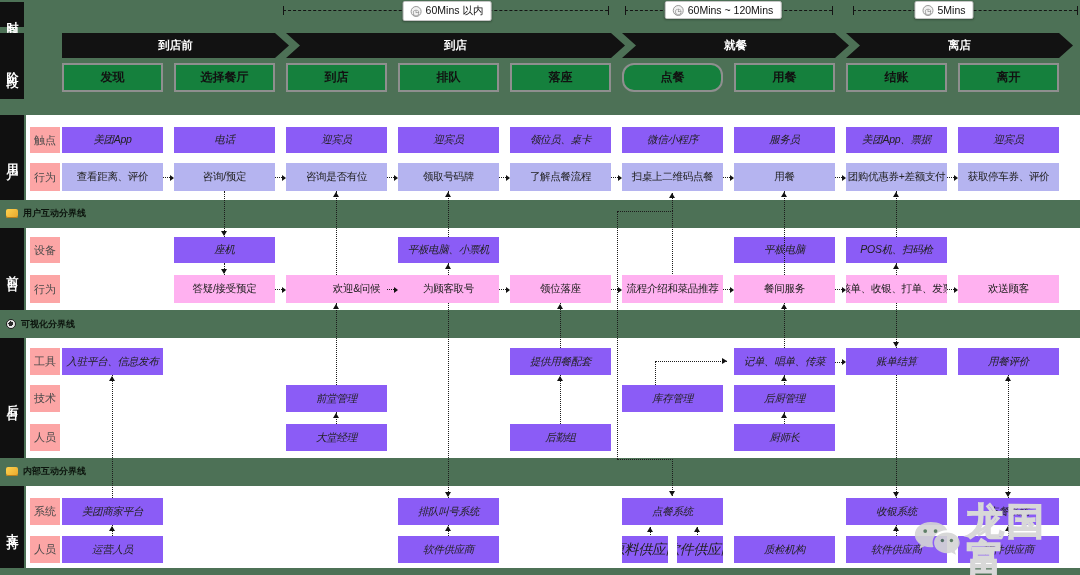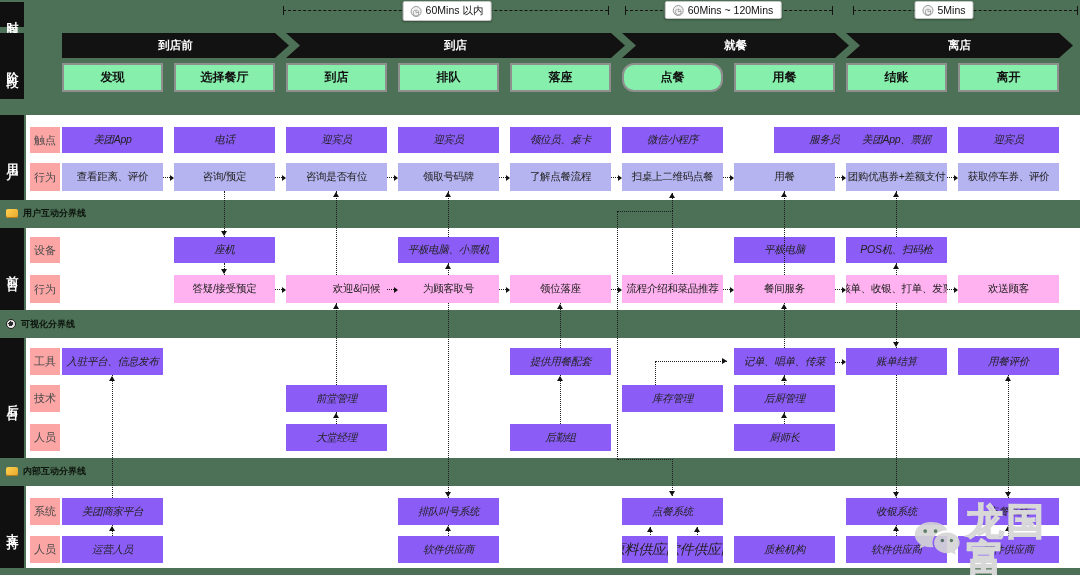--- a/index.html
+++ b/index.html
@@ -27,21 +27,21 @@
   .cell.purple{background:#b5b4f0;}
   .cell.pink{background:#ffb1f0;}
   .cell.half{font-size:14px;}
   .stagearrow{
     position:absolute;top:33px;height:25px;background:#121212;color:#fff;
     font-weight:bold;font-size:11.5px;display:flex;align-items:center;justify-content:center;
   }
   .stagearrow.notch{clip-path:polygon(0 0,calc(100% - 14px) 0,100% 50%,calc(100% - 14px) 100%,0 100%,14px 50%);}
   .stagearrow.flat{clip-path:polygon(0 0,calc(100% - 14px) 0,100% 50%,calc(100% - 14px) 100%,0 100%);}
   .substage{
-    position:absolute;top:63px;height:29px;background:#86efac;border:2px solid #8f8f8f;
+    position:absolute;top:63px;height:29px;background:#15803d;border:2px solid #8f8f8f;
     box-sizing:border-box;font-weight:bold;font-size:12px;color:#111;
     display:flex;align-items:center;justify-content:center;white-space:nowrap;
   }
   .tl-line{position:absolute;top:10px;height:0;border-top:1px dashed #141414;}
   .tl-tick{position:absolute;top:6px;width:1px;height:9px;background:#141414;}
   .tl-badge{
     position:absolute;top:1px;transform:translateX(-50%);
     background:#fff;border:1px solid #c6c6c6;border-radius:2px;
     padding:2px 7px;font-size:10.5px;color:#111;white-space:nowrap;
     box-shadow:0 1px 2px rgba(0,0,0,.3);display:flex;align-items:center;gap:4px;
@@ -155,21 +155,21 @@
       <span class="clk">◷</span>
       <span>5Mins</span>
     </div>
     <div class="rowlabel" style="top: 127px; height: 26px; z-index: 4;">触点</div>
     <div class="cell gray" style="left: 62px; top: 127px; width: 101px; height: 26px; z-index: 4;">美团App</div>
     <div class="cell gray" style="left: 174px; top: 127px; width: 101px; height: 26px; z-index: 4;">电话</div>
     <div class="cell gray" style="left: 286px; top: 127px; width: 101px; height: 26px; z-index: 4;">迎宾员</div>
     <div class="cell gray" style="left: 398px; top: 127px; width: 101px; height: 26px; z-index: 4;">迎宾员</div>
     <div class="cell gray" style="left: 510px; top: 127px; width: 101px; height: 26px; z-index: 4;">领位员、桌卡</div>
     <div class="cell gray" style="left: 622px; top: 127px; width: 101px; height: 26px; z-index: 4;">微信小程序</div>
-    <div class="cell gray" style="left: 734px; top: 127px; width: 101px; height: 26px; z-index: 4; margin-left: 40px;">服务员</div>
+    <div class="cell gray" style="left: 734px; top: 127px; width: 101px; height: 26px; z-index: 4;">服务员</div>
     <div class="cell gray" style="left: 846px; top: 127px; width: 101px; height: 26px; z-index: 4;">美团App、票据</div>
     <div class="cell gray" style="left: 958px; top: 127px; width: 101px; height: 26px; z-index: 4;">迎宾员</div>
     <div class="rowlabel" style="top: 163px; height: 28px; z-index: 4;">行为</div>
     <div class="cell purple" style="left: 62px; top: 163px; width: 101px; height: 28px; z-index: 4;">查看距离、评价</div>
     <div class="cell purple" style="left: 174px; top: 163px; width: 101px; height: 28px; z-index: 4;">咨询/预定</div>
     <div class="cell purple" style="left: 286px; top: 163px; width: 101px; height: 28px; z-index: 4;">咨询是否有位</div>
     <div class="cell purple" style="left: 398px; top: 163px; width: 101px; height: 28px; z-index: 4;">领取号码牌</div>
     <div class="cell purple" style="left: 510px; top: 163px; width: 101px; height: 28px; z-index: 4;">了解点餐流程</div>
     <div class="cell purple" style="left: 622px; top: 163px; width: 101px; height: 28px; z-index: 4;">扫桌上二维码点餐</div>
     <div class="cell purple" style="left: 734px; top: 163px; width: 101px; height: 28px; z-index: 4;">用餐</div>

